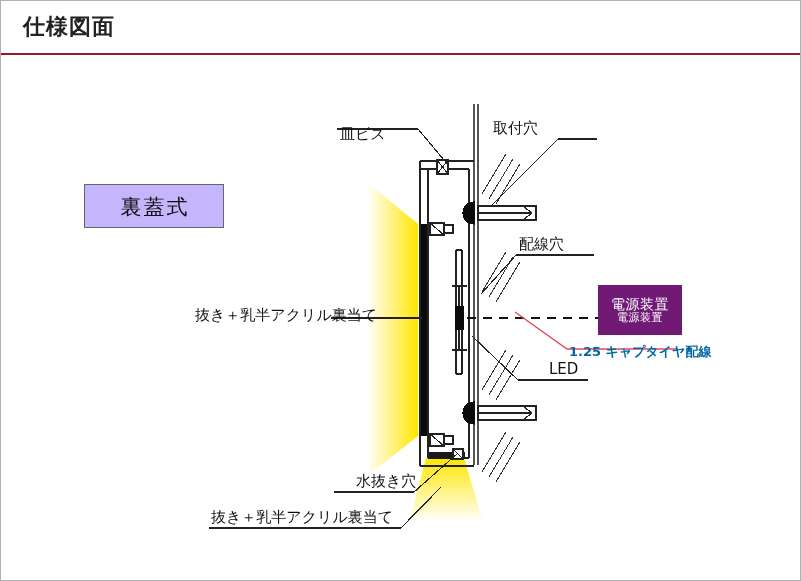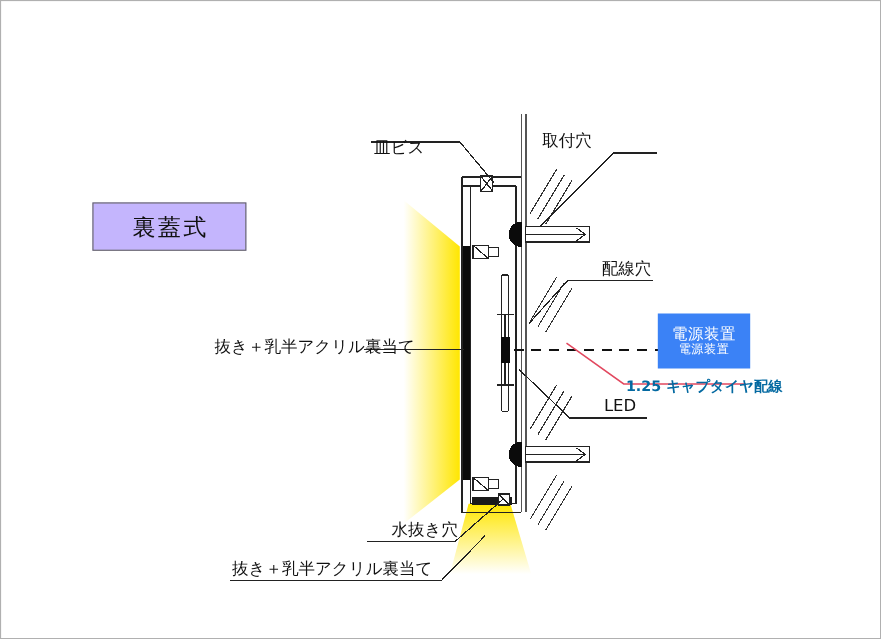--- a/index.html
+++ b/index.html
@@ -99,21 +99,21 @@
     color: #111111;
     letter-spacing: 2px;
   }
   
   #psu-box {
     position: absolute;
     left: 597px;
     top: 231px;
     width: 84px;
     height: 50px;
-    background: #3b82f6;
+    background: #701a75;
     display: flex;
     flex-direction: column;
     align-items: center;
     justify-content: center;
   }
   #psu-title {
     color: #ffffff;
     font-size: 14px;
     letter-spacing: 0.5px;
     line-height: 1.15;
@@ -123,20 +123,24 @@
     font-size: 11px;
     letter-spacing: 0.5px;
     line-height: 1.15;
   }
 </style>
 </head>
 <body>
 
 <div id="page">
 
+  <div id="header">
+    <div id="header-title">仕様図面</div>
+    <div id="header-rule"></div>
+  </div>
 
   <div id="canvas">
 
     <svg class="layer" viewBox="0 0 799 526">
       <defs>
         <linearGradient id="glowLeft" x1="1" y1="0" x2="0" y2="0">
           <stop offset="0%" stop-color="#ffe600" stop-opacity="1"></stop>
           <stop offset="45%" stop-color="#ffe600" stop-opacity="0.55"></stop>
           <stop offset="100%" stop-color="#ffe600" stop-opacity="0"></stop>
         </linearGradient>
@@ -258,21 +262,21 @@
 
     <div id="psu-box">
       <div id="psu-title">電源装置</div>
       <div id="psu-sub">電源装置</div>
     </div>
 
     <div class="lbl" style="left:339px; top:56px;margin-top:16px;">皿ビス</div>
 
     <div class="lbl" style="left:492px; top:66px;">取付穴</div>
 
-    <div class="lbl" style="left:518px; top:182px;margin-left:28px;">配線穴</div>
+    <div class="lbl" style="left:518px; top:182px;">配線穴</div>
 
     <div class="lbl" style="left:194px; top:253px;">抜き＋乳半アクリル裏当て</div>
 
     <div class="lbl" style="left:548px; top:307px;text-align:center;">LED</div>
 
     <div class="lbl" style="left:355px; top:419px;text-align:right;">水抜き穴</div>
 
     <div class="lbl" style="left:210px; top:455px;">抜き＋乳半アクリル裏当て</div>
 
     <div class="lbl lbl-red" style="left:568px; top:291px;">1.25 キャプタイヤ配線</div>

